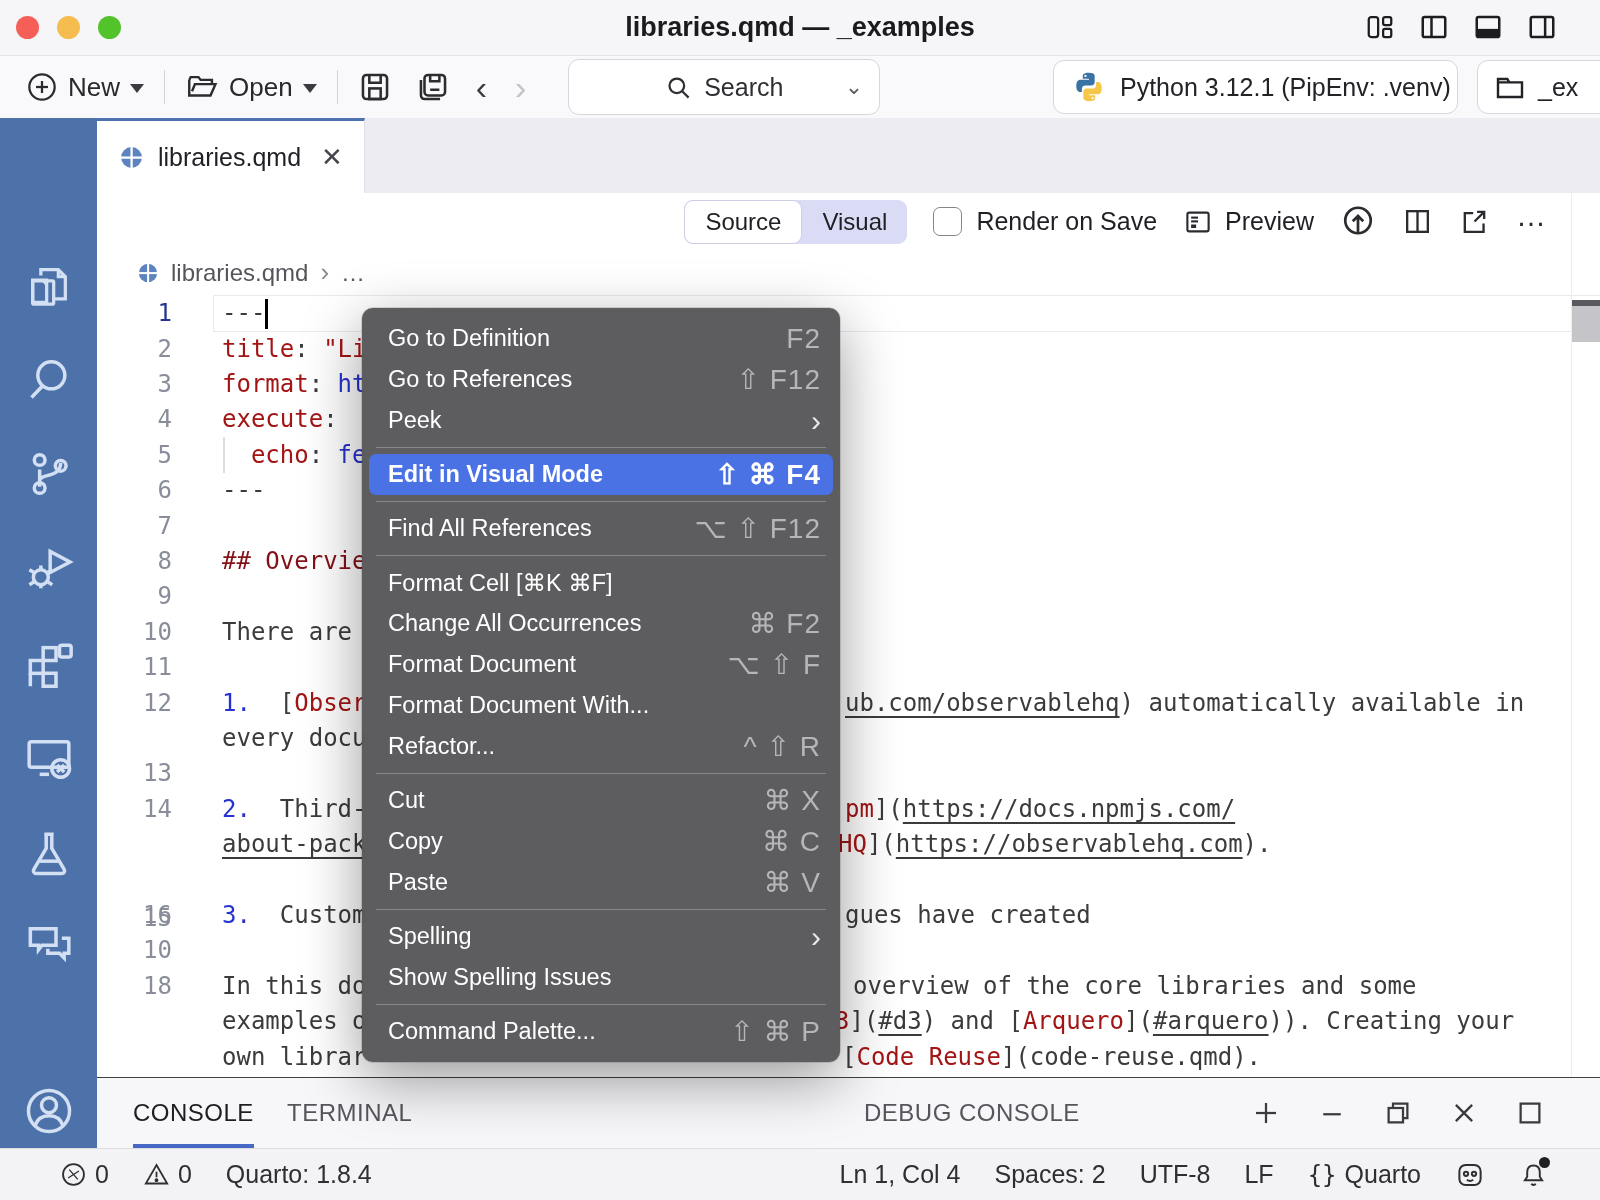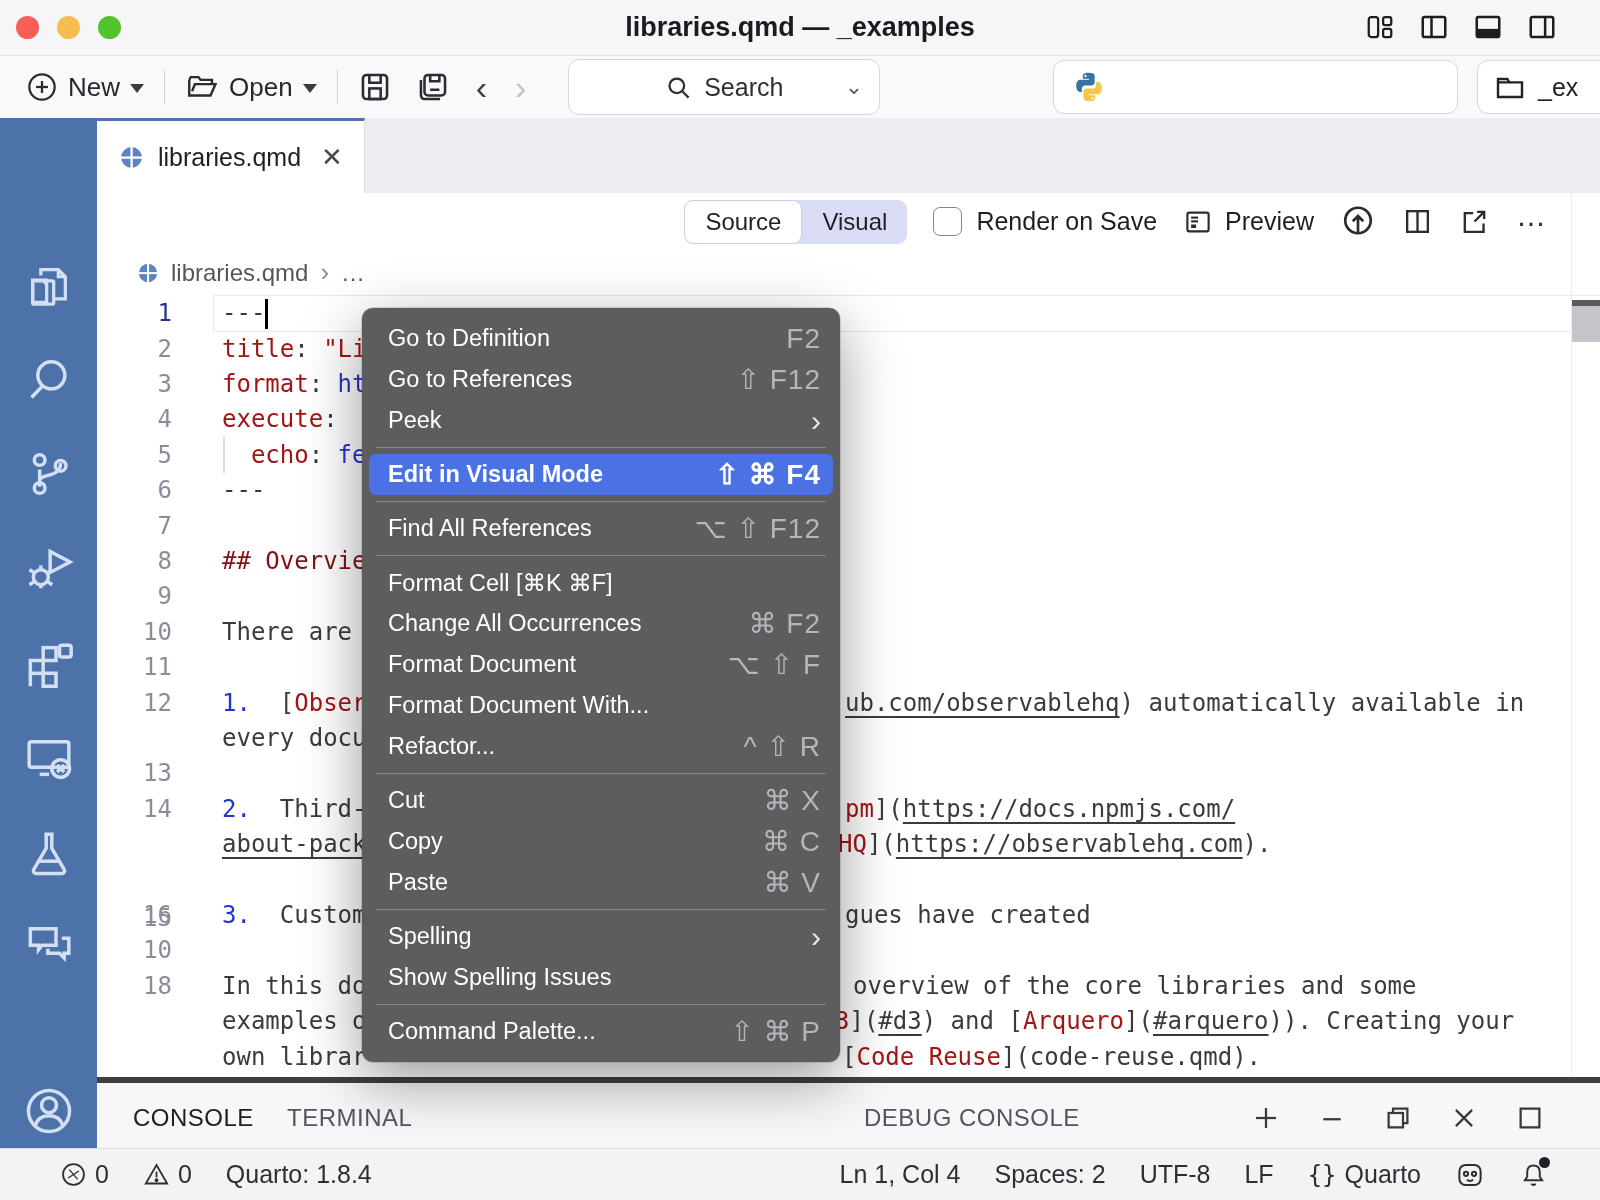--- a/index.html
+++ b/index.html
@@ -64,21 +64,21 @@
   .overview-mark{position:absolute;left:1475px;top:300px;width:28px;height:6px;background:#5a5a5e;}
   
   .context-menu{position:absolute;left:362px;top:308px;width:478px;background:rgba(90,90,93,0.98);border-radius:11px;box-shadow:0 18px 60px rgba(0,0,0,.4),0 0 0 0.5px rgba(0,0,0,.25);padding:10px 0;z-index:50;}
   .menu-item{height:41px;display:flex;align-items:center;justify-content:space-between;padding:0 19px 0 26px;color:#fff;font-size:23.5px;}
   .menu-item .mshort{color:#b6b6ba;font-size:28px;letter-spacing:1px;}
   .menu-item .msub{color:#e8e8ea;font-size:30px;line-height:0;}
   .menu-item.highlighted{background:#4b72e4;margin:0 7px;padding:0 12px 0 19px;border-radius:7px;font-weight:600;}
   .menu-item.highlighted .mshort{color:#fff;}
   .menu-sep{height:1px;background:rgba(255,255,255,.26);margin:6px 14px;}
   
-  .panel-header{position:absolute;left:97px;top:1077px;width:1503px;height:71px;background:#f7f7fa;border-top:6px solid #404040;z-index:8;}
+  .panel-header{position:absolute;left:97px;top:1077px;width:1503px;height:71px;background:#f7f7fa;border-top:1px solid #404040;z-index:8;}
   .panel-tab{position:absolute;top:0;height:70px;display:flex;align-items:center;font-size:24px;color:#55555c;letter-spacing:0.5px;}
   .panel-tab.active{color:#1e1e22;border-bottom:4px solid #4868c6;box-sizing:border-box;padding-top:4px;}
   .panel-actions{position:absolute;right:55px;top:0;height:70px;display:flex;align-items:center;gap:36px;color:#3a3a3e;}
   
   .statusbar{position:absolute;left:0;top:1148px;width:1600px;height:52px;background:#f3f3f6;border-top:1px solid #dddde1;display:flex;align-items:center;justify-content:space-between;padding:0 52px 0 60px;box-sizing:border-box;z-index:8;}
   .sb-group{display:flex;align-items:center;gap:34px;}
   .sb-item{display:flex;align-items:center;gap:8px;font-size:25px;color:#2e2e33;}
   .sb-item .braces{font-family:"DejaVu Sans Mono",monospace;font-size:24px;}
   .badge-dot{position:absolute;right:-2px;top:-3px;width:11px;height:11px;border-radius:50%;background:#1f1f24;}
 </style>
@@ -174,20 +174,21 @@
     <span class="sdrop">⌄</span>
   </div>
 </div>
 <div class="interp">
   <span>
       <svg width="34" height="34" viewBox="0 0 24 24">
         <path fill="#3a72a5" d="M11.9 2c-4.6 0-4.3 2-4.3 2v2.2h4.4v.7H5.8S3 6.6 3 11.2c0 4.6 2.5 4.4 2.5 4.4h1.5v-2.2s-.1-2.5 2.4-2.5h4.3s2.3 0 2.3-2.2V4.2S16.4 2 11.9 2zM9.5 3.4c.4 0 .8.4.8.8s-.4.8-.8.8-.8-.4-.8-.8.4-.8.8-.8z"></path>
         <path fill="#f5c649" d="M12.1 22c4.6 0 4.3-2 4.3-2v-2.2H12v-.7h6.2S21 17.4 21 12.8c0-4.6-2.5-4.4-2.5-4.4H17v2.2s.1 2.5-2.4 2.5h-4.3s-2.3 0-2.3 2.2v3.7S7.6 22 12.1 22zm2.4-1.4c-.4 0-.8-.4-.8-.8s.4-.8.8-.8.8.4.8.8-.4.8-.8.8z"></path>
       </svg>
     </span>
+  <span class="itext">Python 3.12.1 (PipEnv: .venv)</span>
 </div>
 <div class="projbtn">
   <span>
       <svg width="32" height="32" viewBox="0 0 24 24" fill="none" stroke="#222227" stroke-width="1.8">
         <path d="M3 6 h7 l1.5 2.5 H21 v11 H3 z M3 6 v2.5 h8.5"></path>
       </svg>
     </span>
   <span>_ex</span>
 </div>
 

